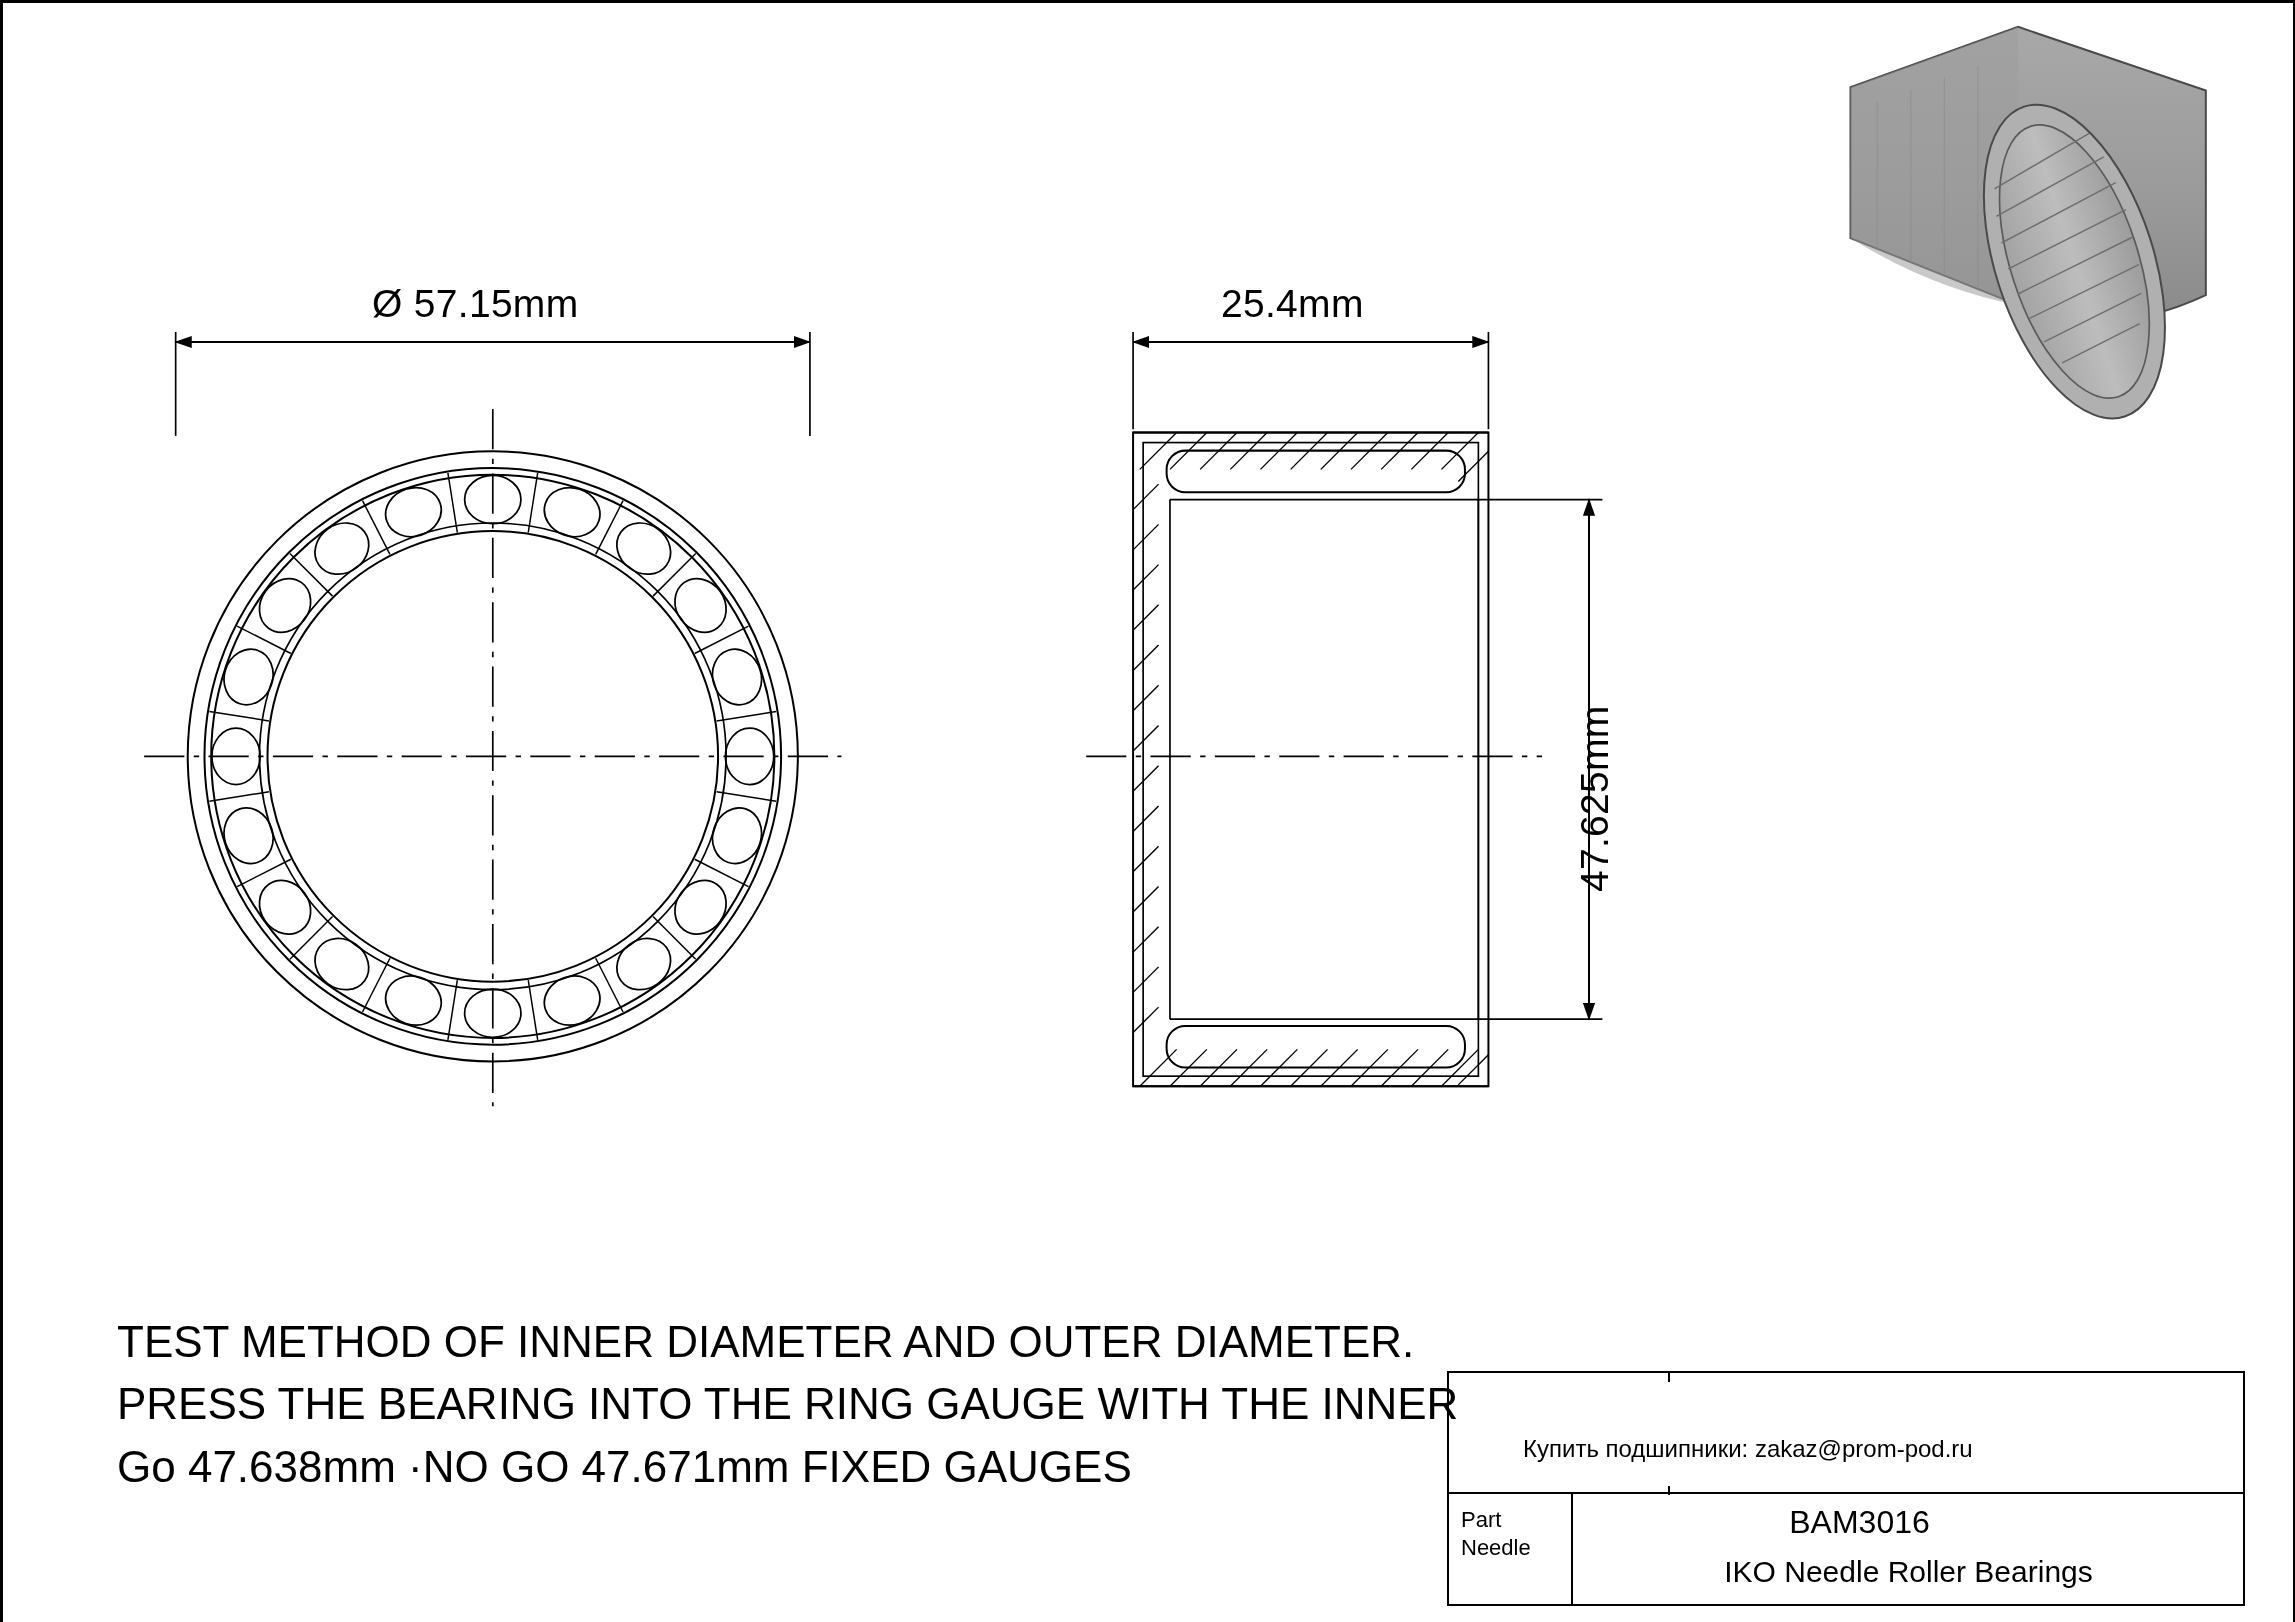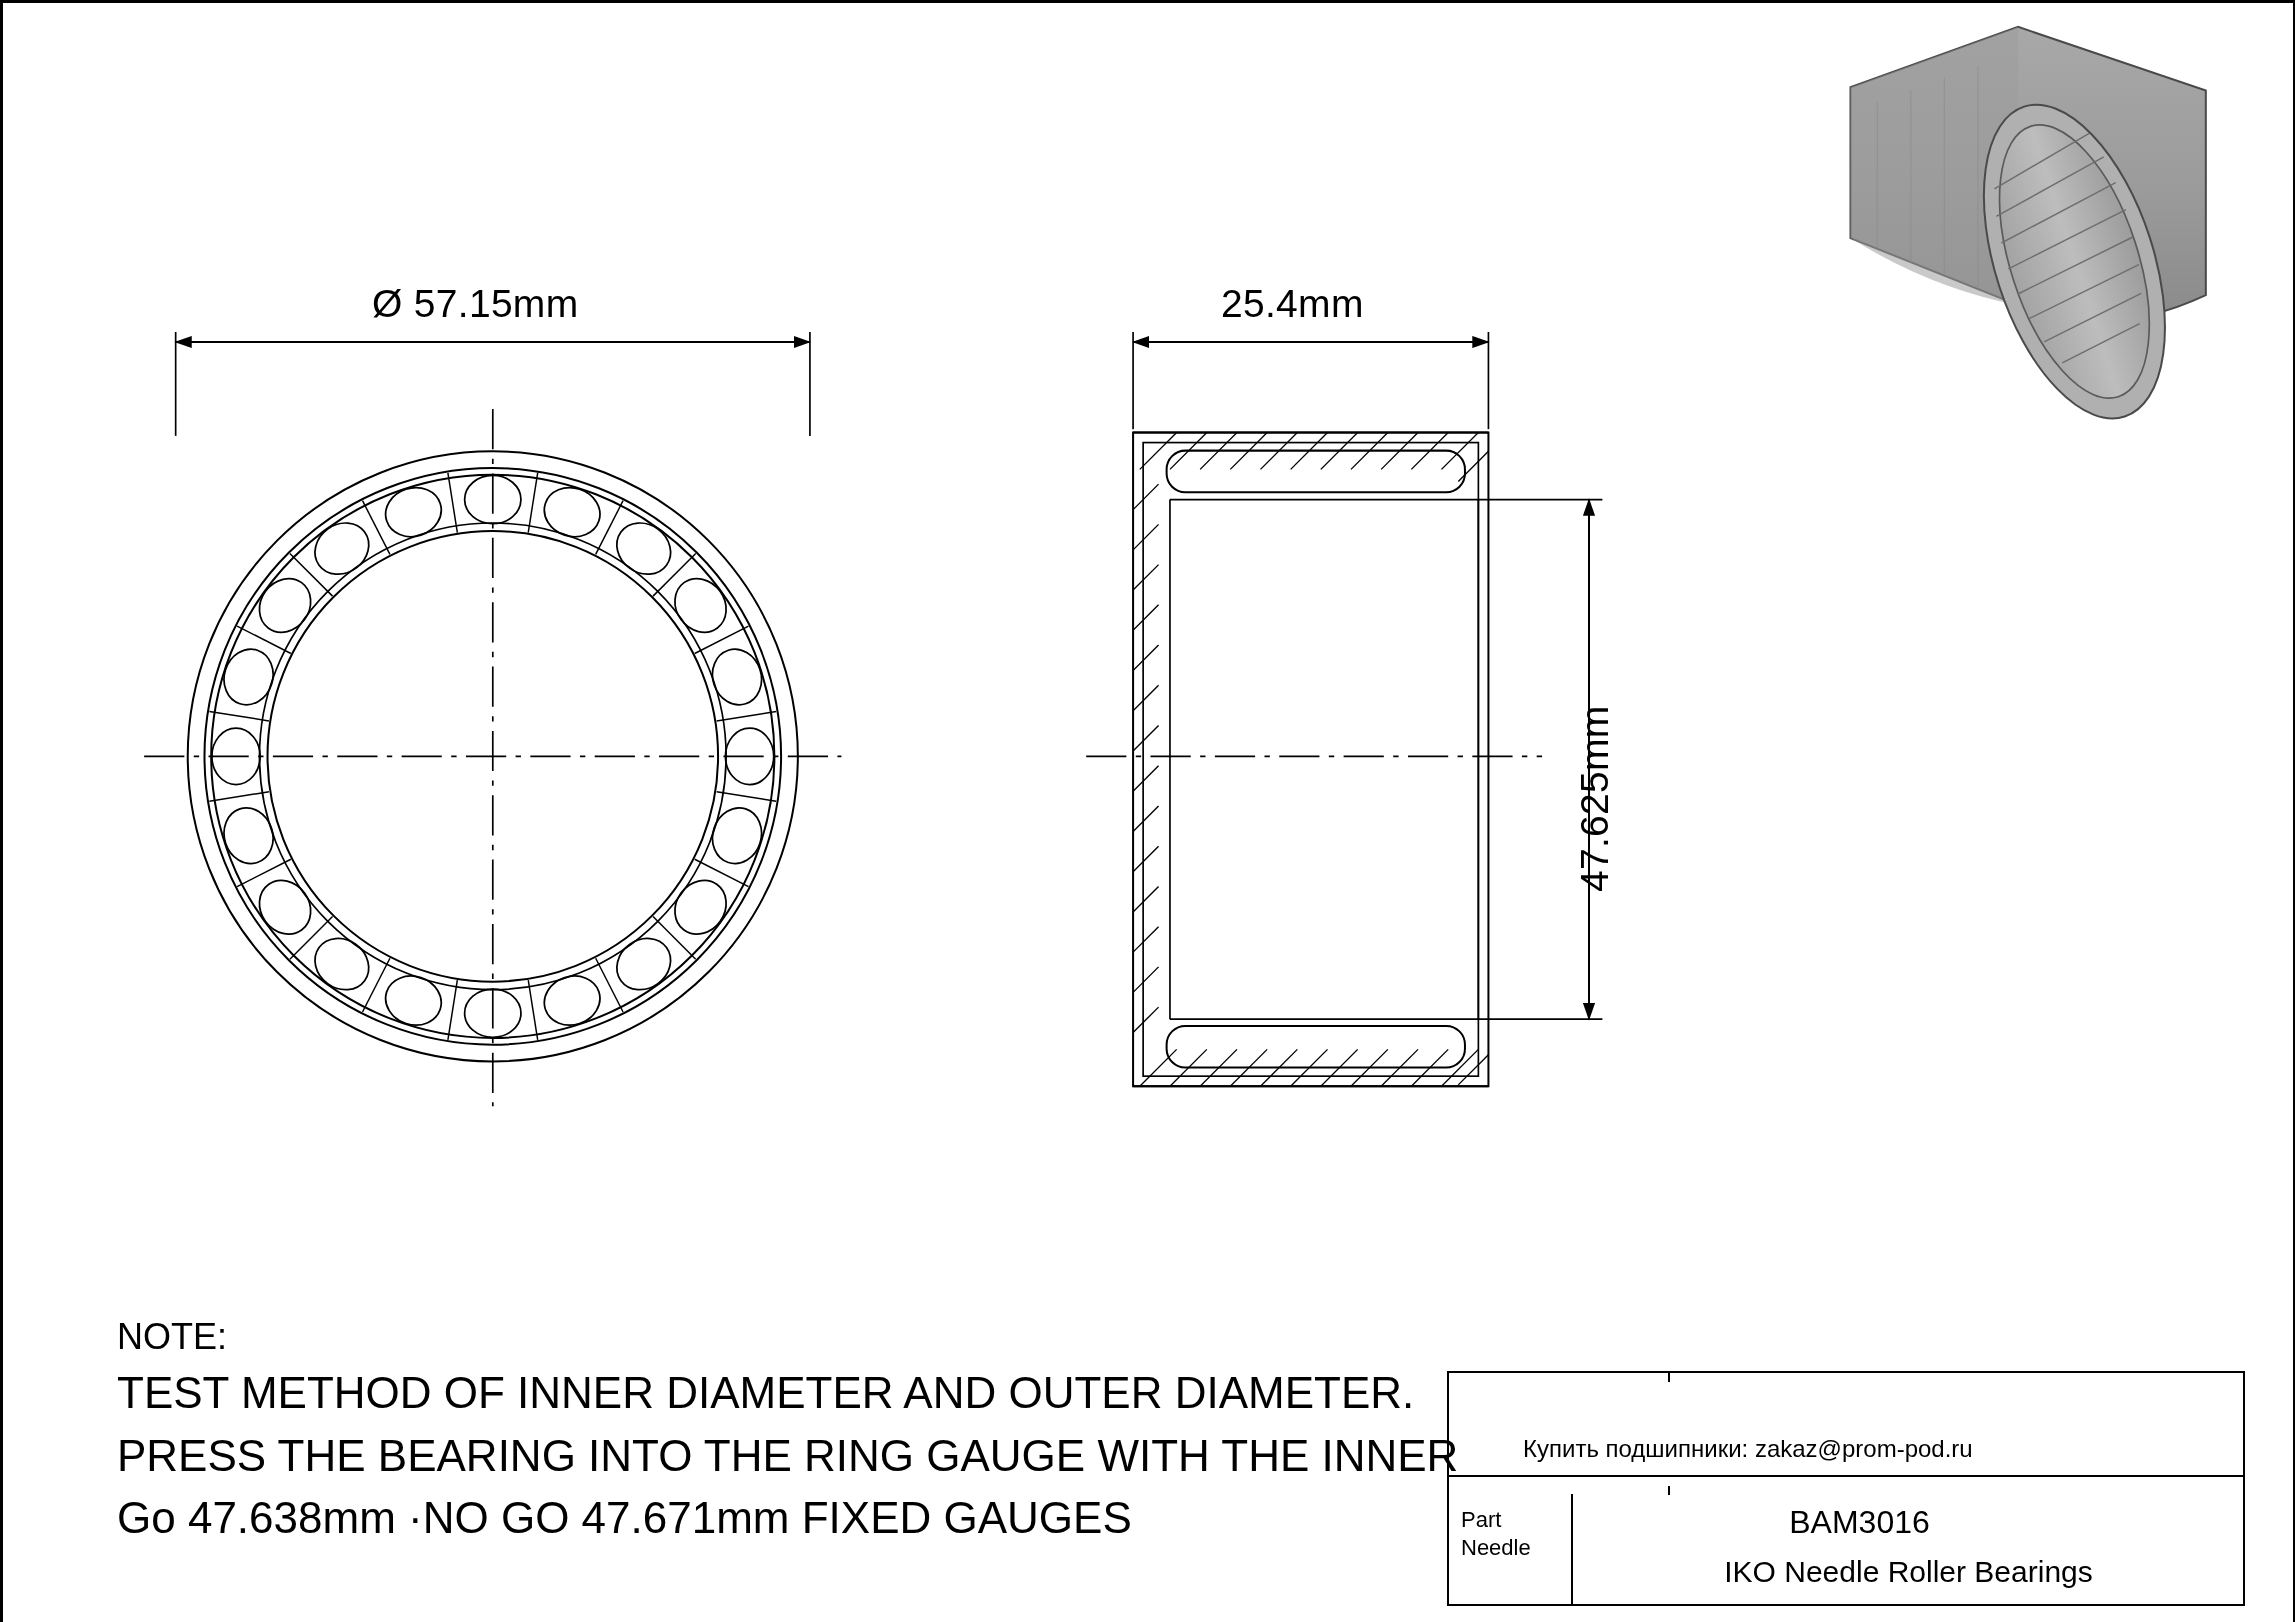--- a/index.html
+++ b/index.html
@@ -68,21 +68,21 @@
     width: 798px;
     height: 235px;
     border: 2px solid #000000;
     box-sizing: border-box;
   }
   #tb-email {
     position: absolute;
     left: 0;
     top: 0;
     width: 100%;
-    height: 104px;
+    height: 121px;
     box-sizing: border-box;
     border-bottom: 2px solid #000000;
     text-decoration: underline;
   }
   #tb-email-text {
     position: absolute;
     left: 74px;
     top: 62px;
     font-size: 24px;
     white-space: nowrap;
@@ -414,21 +414,20 @@
         <line x1="2950" y1="98" x2="2950" y2="428"></line>
       </g>
     </g>
   </svg>
 
   <div class="dimtext" style="left:372px;top:282px;">Ø 57.15mm</div>
   <div class="dimtext" style="left:1221px;top:282px;">25.4mm</div>
   <div class="dimtext vert" style="left:1573px;top:892px;">47.625mm</div>
 
   <div class="note-block">
-    <div class="note-title">NOTE:</div>
     <div class="note-line">TEST METHOD OF INNER DIAMETER AND OUTER DIAMETER.</div>
     <div class="note-line">PRESS THE BEARING INTO THE RING GAUGE WITH THE INNER</div>
     <div class="note-line">Go 47.638mm ·NO GO 47.671mm FIXED GAUGES</div>
   </div>
 
   <div id="titleblock">
     <div id="tb-email">
       <div id="tb-tick"></div>
       <div id="tb-tick2"></div>
       <div id="tb-email-text">Купить подшипники: zakaz@prom-pod.ru</div>

